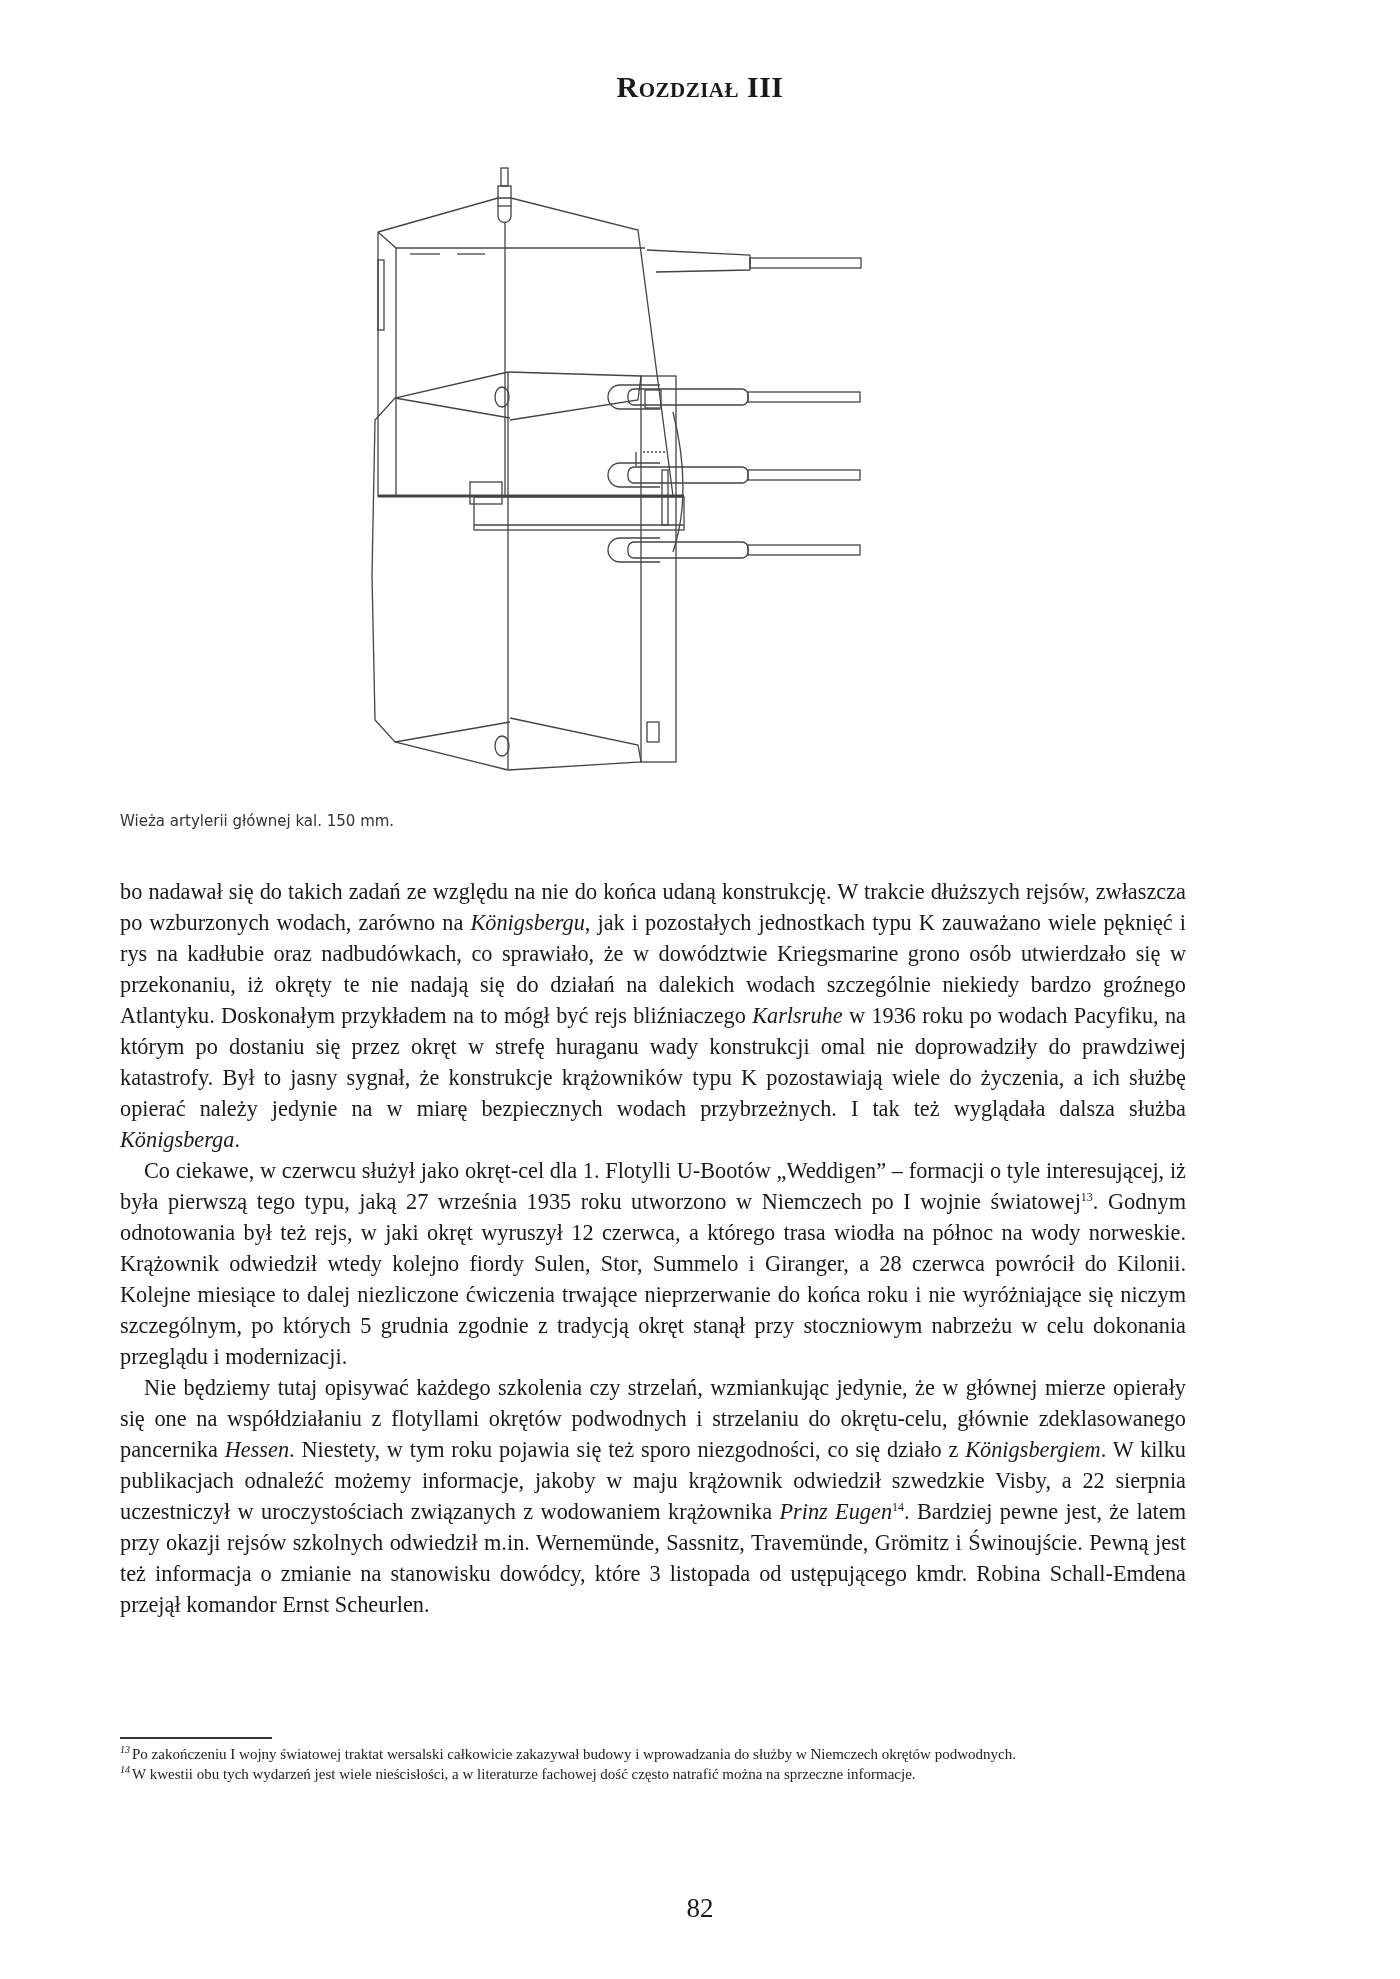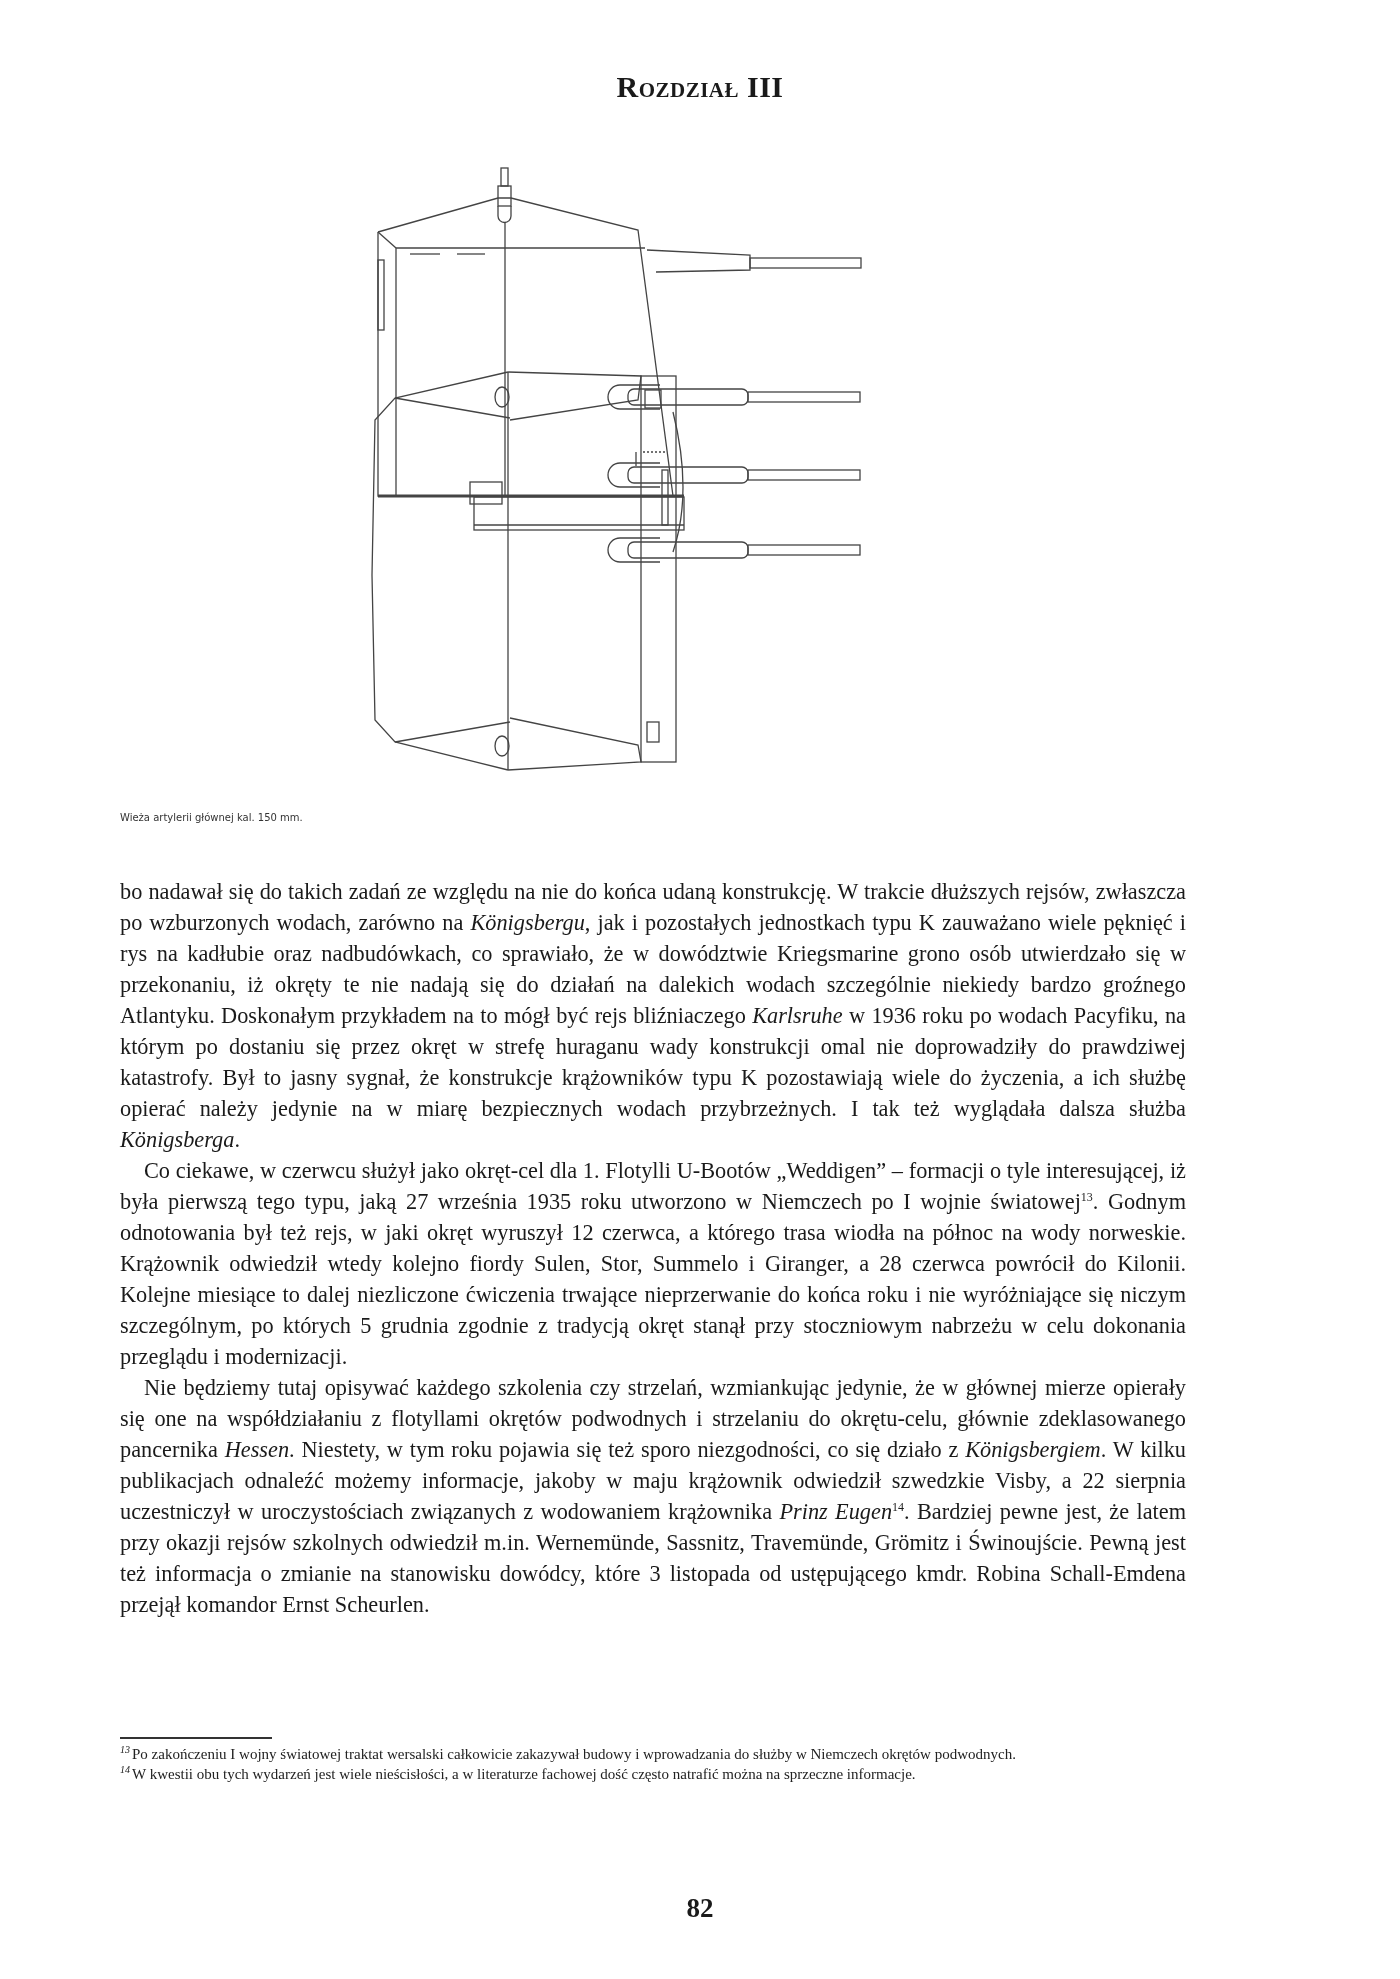--- a/index.html
+++ b/index.html
@@ -1,33 +1,33 @@
 <!DOCTYPE html>
 <html><head>
 <meta charset="utf-8">
 <style>
   html, body { margin: 0; padding: 0; background: #ffffff; }
   body { width: 1400px; height: 1979px; position: relative; overflow: hidden; color: #1a1a1a; }
   .header { position: absolute; top: 70px; left: 0; width: 1400px; text-align: center;
     font-family: "Liberation Serif", serif; font-weight: bold; font-size: 30px; font-variant: small-caps; letter-spacing: 0.5px; }
   .figure { position: absolute; left: 360px; top: 160px; width: 660px; height: 640px; }
-  .caption { position: absolute; left: 120px; top: 812px; font-family: "DejaVu Sans", sans-serif; font-size: 10px; color: #333; }
+  .caption { position: absolute; left: 120px; top: 812px; font-family: "DejaVu Sans", sans-serif; font-size: 15px; color: #333; }
   .body-text { position: absolute; left: 120px; top: 876px; width: 1066px;
     font-family: "Liberation Serif", serif; font-size: 22.3px; line-height: 31px; text-align: justify; }
   .body-text p { margin: 0; }
   .body-text p.indent { text-indent: 24px; }
   .body-text em { font-style: italic; }
   sup { font-size: 12px; line-height: 0; vertical-align: super; }
   .fn-rule { position: absolute; left: 120px; top: 1737px; width: 152px; height: 2px; background: #333; }
   .footnotes { position: absolute; left: 120px; top: 1744px; width: 1066px;
     font-family: "Liberation Serif", serif; font-size: 15px; line-height: 20px; text-align: justify; color: #222; }
   .footnotes p { margin: 0; }
   .fn-mark { font-style: italic; font-size: 10px; vertical-align: super; line-height: 0; margin-right: 2px; }
   .page-number { position: absolute; top: 1893px; left: 0; width: 1400px; text-align: center;
-    font-family: "Liberation Serif", serif; font-weight: bold; font-size: 27px; }
+    font-family: "Liberation Serif", serif; font-weight: normal; font-size: 27px; }
 </style>
 </head>
 <body>
 
 <div class="header">Rozdział III</div>
 
 <div class="figure">
   <svg width="660" height="640" viewBox="0 0 660 640" fill="none" stroke="#444" stroke-width="1.3">
 
     <g>

